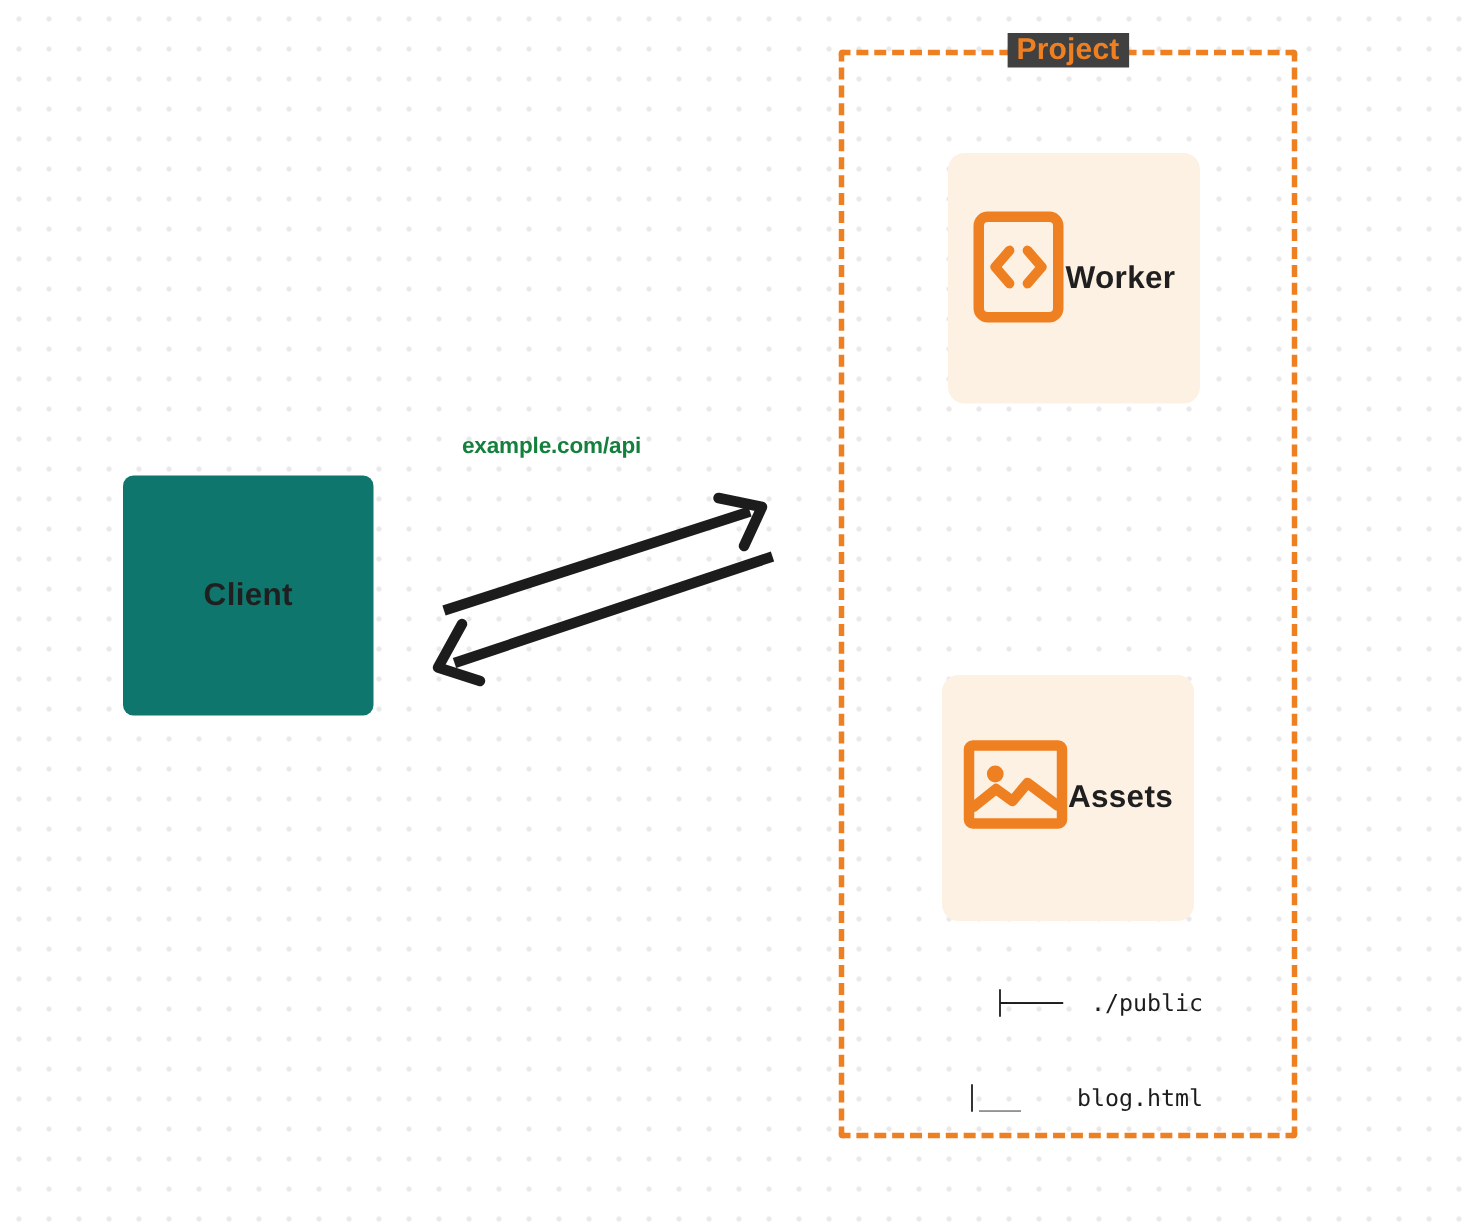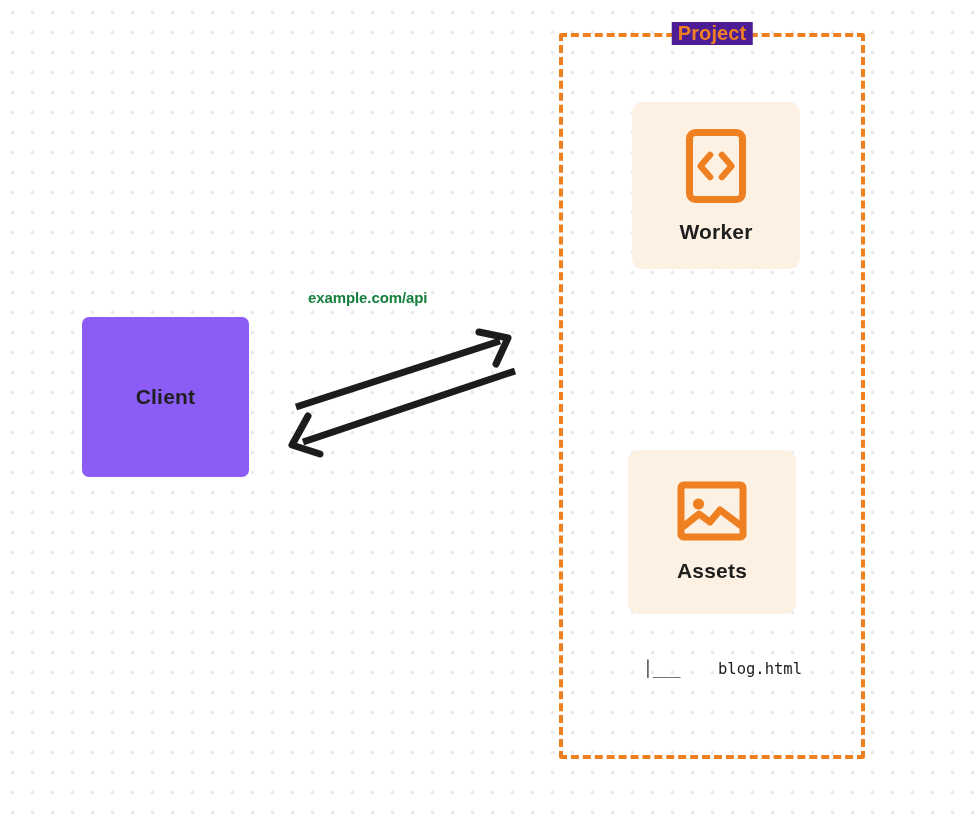--- a/index.html
+++ b/index.html
@@ -28,21 +28,21 @@
     background-position: 11px 11px;
   }
 
   
   #client-node {
     position: absolute;
     left: 82px;
     top: 317px;
     width: 167px;
     height: 160px;
-    background: #8b5cf6;
+    background: #0f766e;
     border-radius: 7px;
     display: flex;
     align-items: center;
     justify-content: center;
   }
   #client-node .node-label {
     font-size: 21px;
     font-weight: bold;
     color: #1f1f1f;
     letter-spacing: 0.2px;
@@ -77,36 +77,35 @@
     width: 306px;
     height: 726px;
     border: 4px dashed #ef8022;
     border-radius: 3px;
   }
   #project-title {
     position: absolute;
     left: 50%;
     top: -15px;
     transform: translateX(-50%);
-    background: #4c1d95;
+    background: #404040;
     padding: 0 6px;
     font-size: 20px;
     font-weight: bold;
     color: #ef8022;
     white-space: nowrap;
     letter-spacing: 0.1px;
   }
 
   
   .service-card {
     position: absolute;
     background: #fdf1e3;
     border-radius: 11px;
     display: flex;
-    flex-direction: column;
     align-items: center;
     justify-content: center;
   }
   .service-card .card-icon {
     display: block;
     line-height: 0;
   }
   .service-card .card-label {
     font-size: 21px;
     font-weight: bold;
@@ -191,15 +190,16 @@
     <svg width="70" height="60" viewBox="0 0 70 60" xmlns="http://www.w3.org/2000/svg">
       <rect x="4" y="4" width="62" height="52" rx="2.5" ry="2.5" fill="none" stroke="#ef8022" stroke-width="7"></rect>
       <circle cx="21.5" cy="23" r="5.6" fill="#ef8022"></circle>
       <polyline points="7,45 22,33 33,41 43,29 63,44" fill="none" stroke="#ef8022" stroke-width="7" stroke-linecap="round" stroke-linejoin="round"></polyline>
     </svg>
   </span>
   <span class="card-label">Assets</span>
 </div>
 
 <div id="file-tree">
+  <span class="tree-row">├────  ./public</span>
   <span class="tree-row">│___    blog.html</span>
   
 </div>
 
 </body></html>

